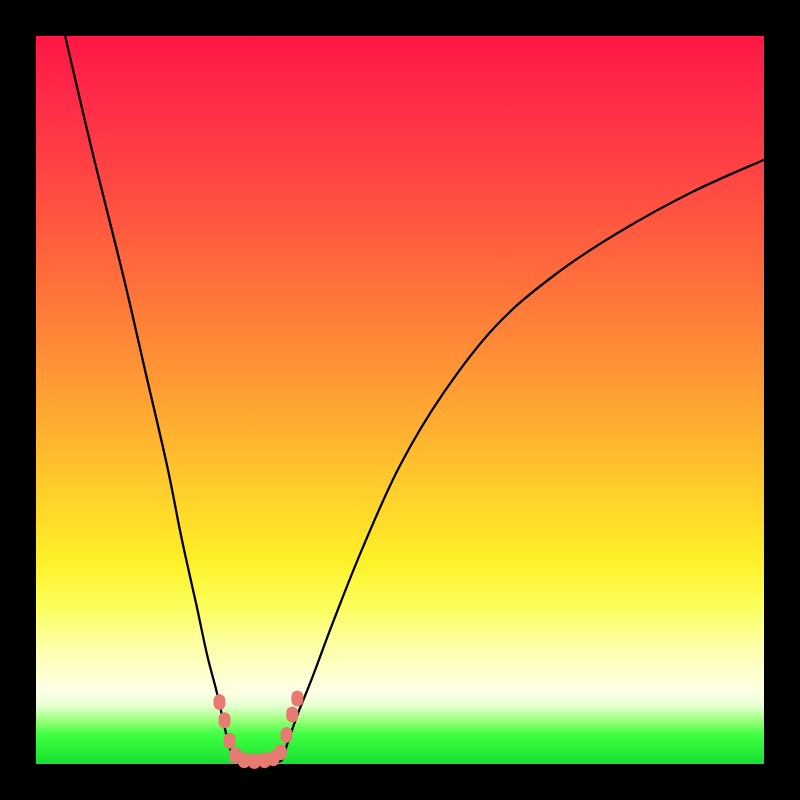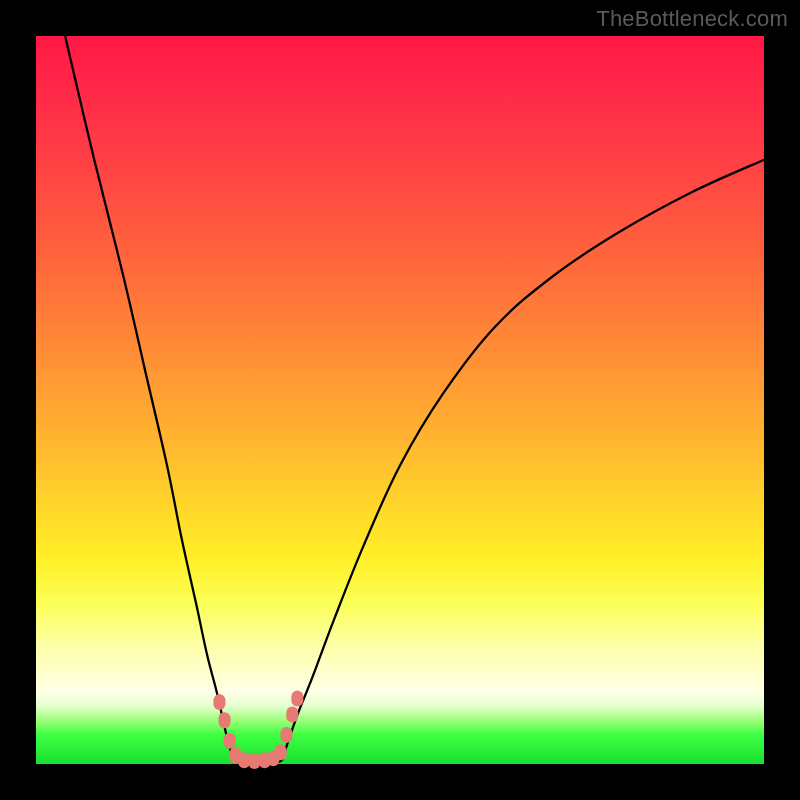--- a/index.html
+++ b/index.html
@@ -70,21 +70,20 @@
   .marker {
     fill: #e77a73;
     stroke: none;
   }
 </style>
 </head>
 <body>
 
 <div class="frame">
 
-  <div class="watermark">TheBottleneck.com</div>
 
   <div class="plot-area">
     <svg class="curve" viewBox="0 0 728 728">
       <path id="left-branch" d="M 29.12 0.00 C 34.36 22.28, 47.76 80.52, 58.24 123.76 C 68.72 167.00, 78.19 202.24, 87.36 240.24 C 96.53 278.24, 101.34 300.81, 109.20 334.88 C 117.06 368.95, 124.49 399.38, 131.04 429.52 C 137.59 459.66, 140.36 477.42, 145.60 502.32 C 150.84 527.22, 155.57 546.87, 160.16 567.84 C 164.75 588.81, 167.41 603.08, 171.08 618.80 C 174.75 634.52, 177.66 643.41, 180.54 655.20 C 183.43 666.99, 185.00 675.15, 187.10 684.32 C 189.19 693.49, 190.23 698.95, 192.19 706.16 C 194.16 713.37, 196.97 721.08, 198.02 724.36"></path>
       <path id="valley-floor" d="M 198.02 724.36 C 199.72 724.75, 203.81 726.02, 207.48 726.54 C 211.15 727.07, 214.47 727.14, 218.40 727.27 C 222.33 727.40, 225.39 727.40, 229.32 727.27 C 233.25 727.14, 237.23 727.07, 240.24 726.54 C 243.25 726.02, 245.02 724.75, 246.06 724.36"></path>
       <path id="right-branch" d="M 246.06 724.36 C 247.11 721.08, 249.01 714.68, 251.89 706.16 C 254.77 697.64, 257.62 688.83, 262.08 677.04 C 266.54 665.25, 270.09 657.68, 276.64 640.64 C 283.19 623.60, 289.31 605.99, 298.48 582.40 C 307.65 558.81, 315.81 537.12, 327.60 509.60 C 339.39 482.08, 349.59 457.04, 364.00 429.52 C 378.41 402.00, 390.64 381.62, 407.68 356.72 C 424.72 331.82, 438.98 312.17, 458.64 291.20 C 478.30 270.23, 494.60 257.28, 516.88 240.24 C 539.16 223.20, 557.50 211.63, 582.40 196.56 C 607.30 181.49, 628.99 169.62, 655.20 156.52 C 681.41 143.42, 714.90 129.66, 728.00 123.76"></path>
       <g id="markers">
           <rect x="177.46" y="658.12" width="12" height="16" rx="6" ry="6" class="marker"></rect>
           <rect x="182.55" y="676.32" width="12" height="16" rx="6" ry="6" class="marker"></rect>
           <rect x="187.65" y="696.70" width="12" height="16" rx="6" ry="6" class="marker"></rect>

